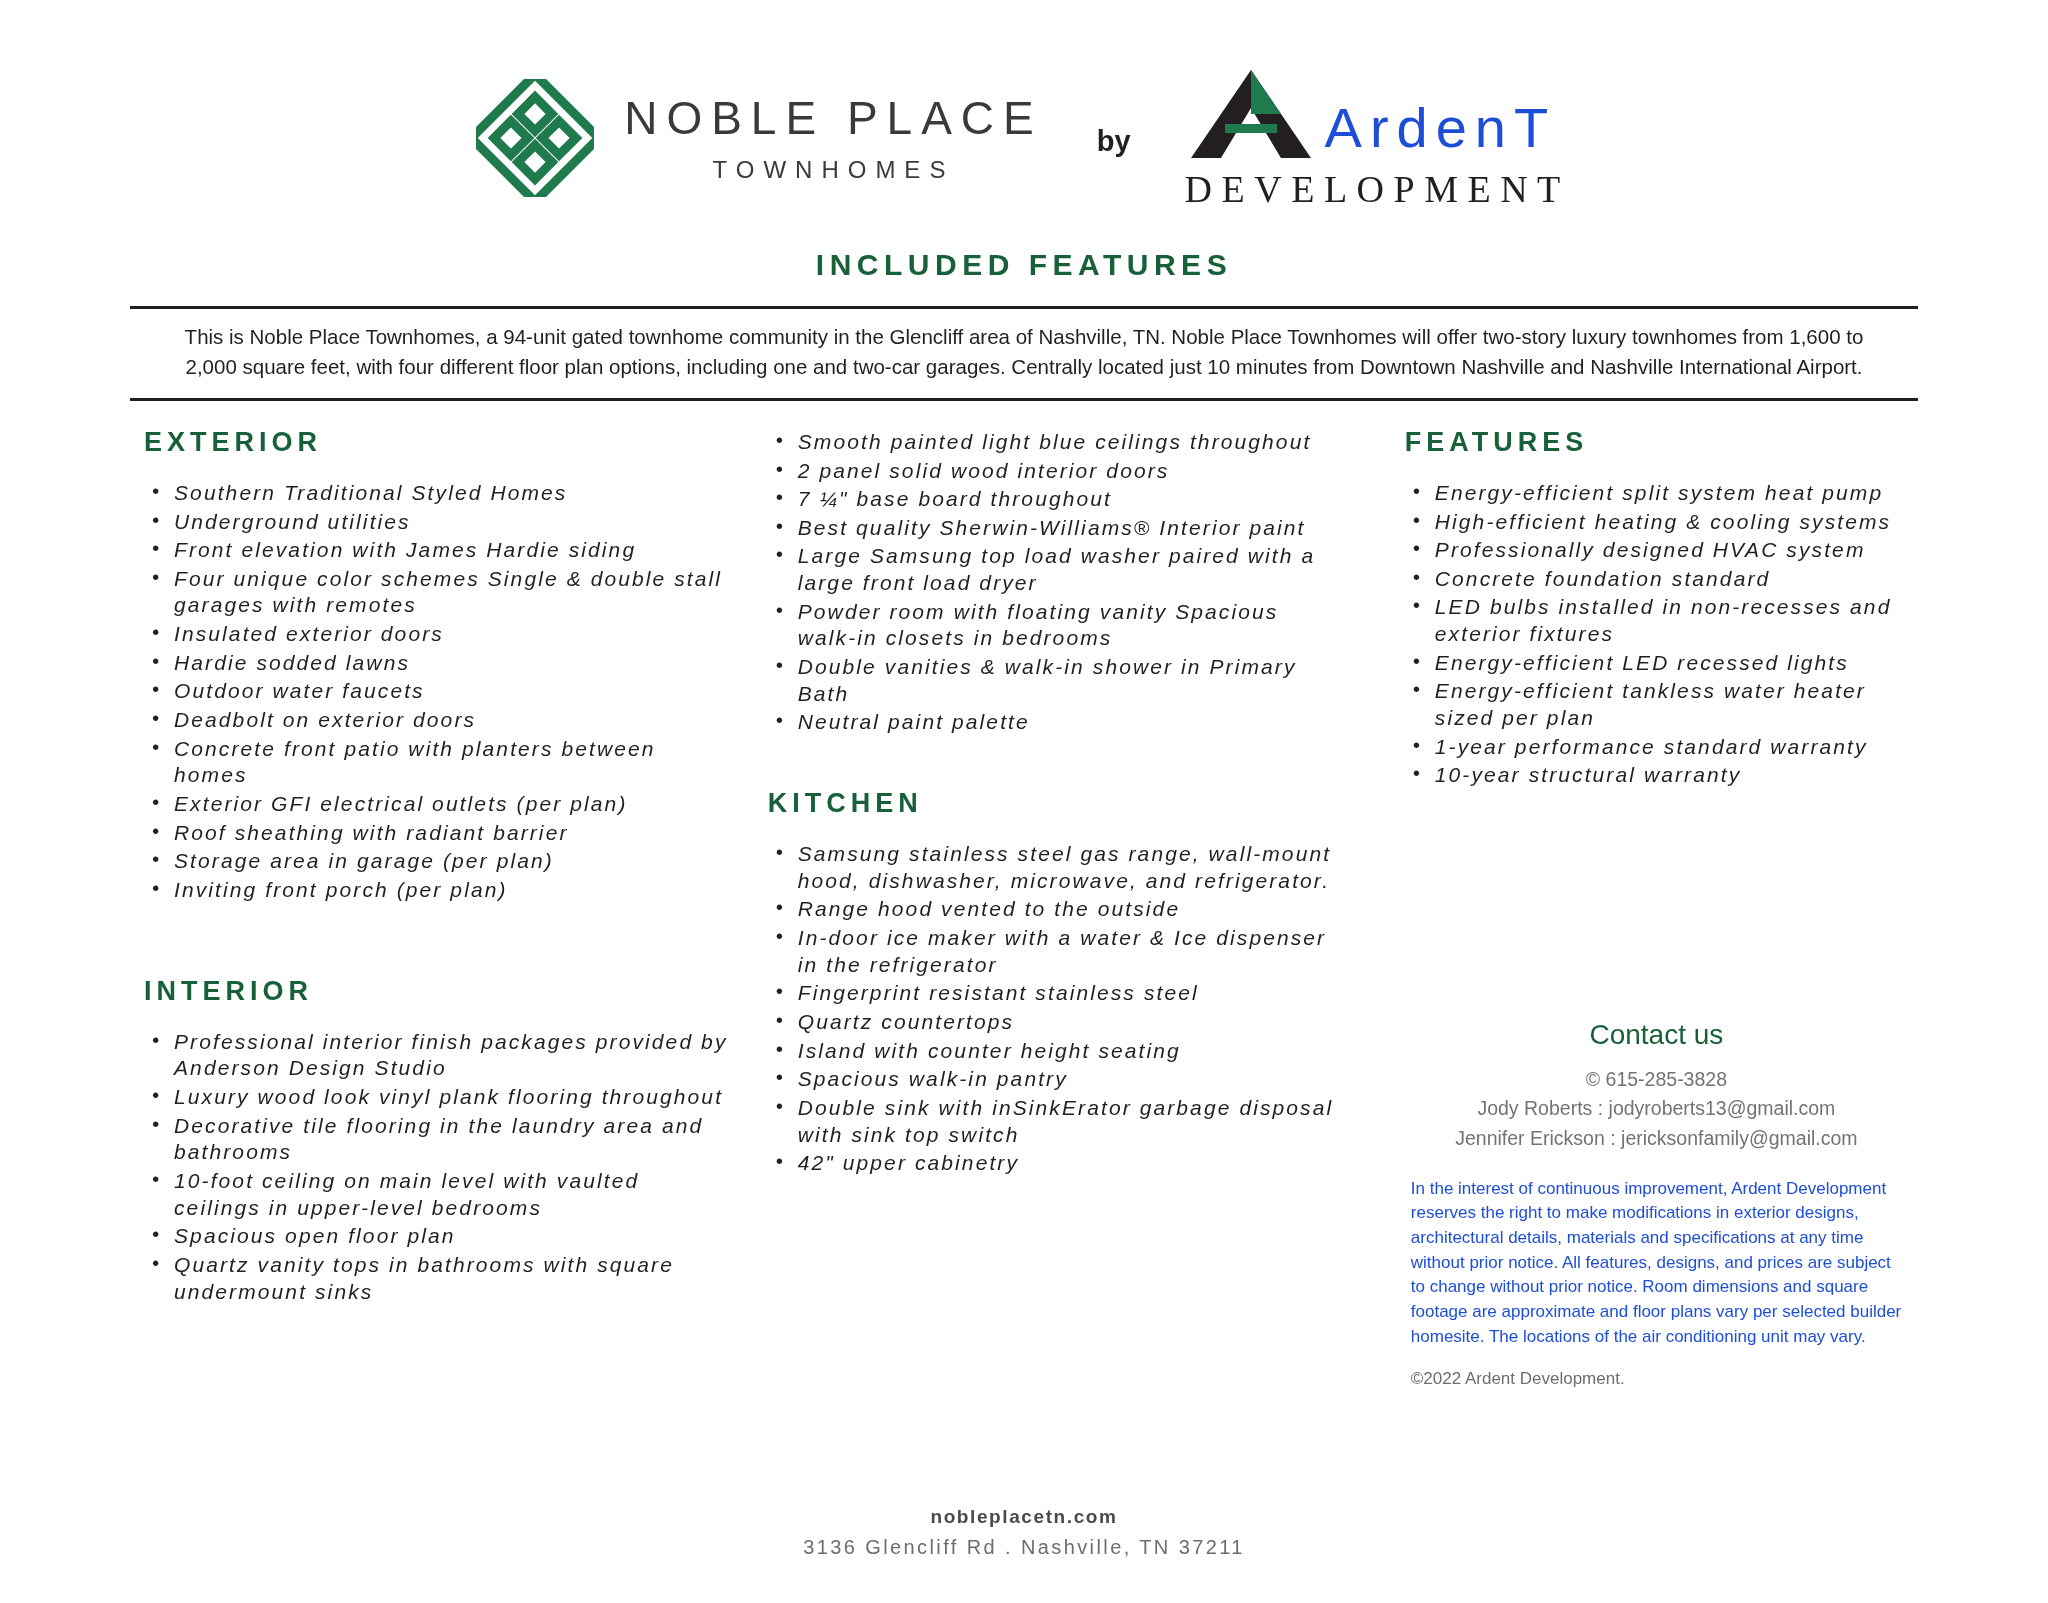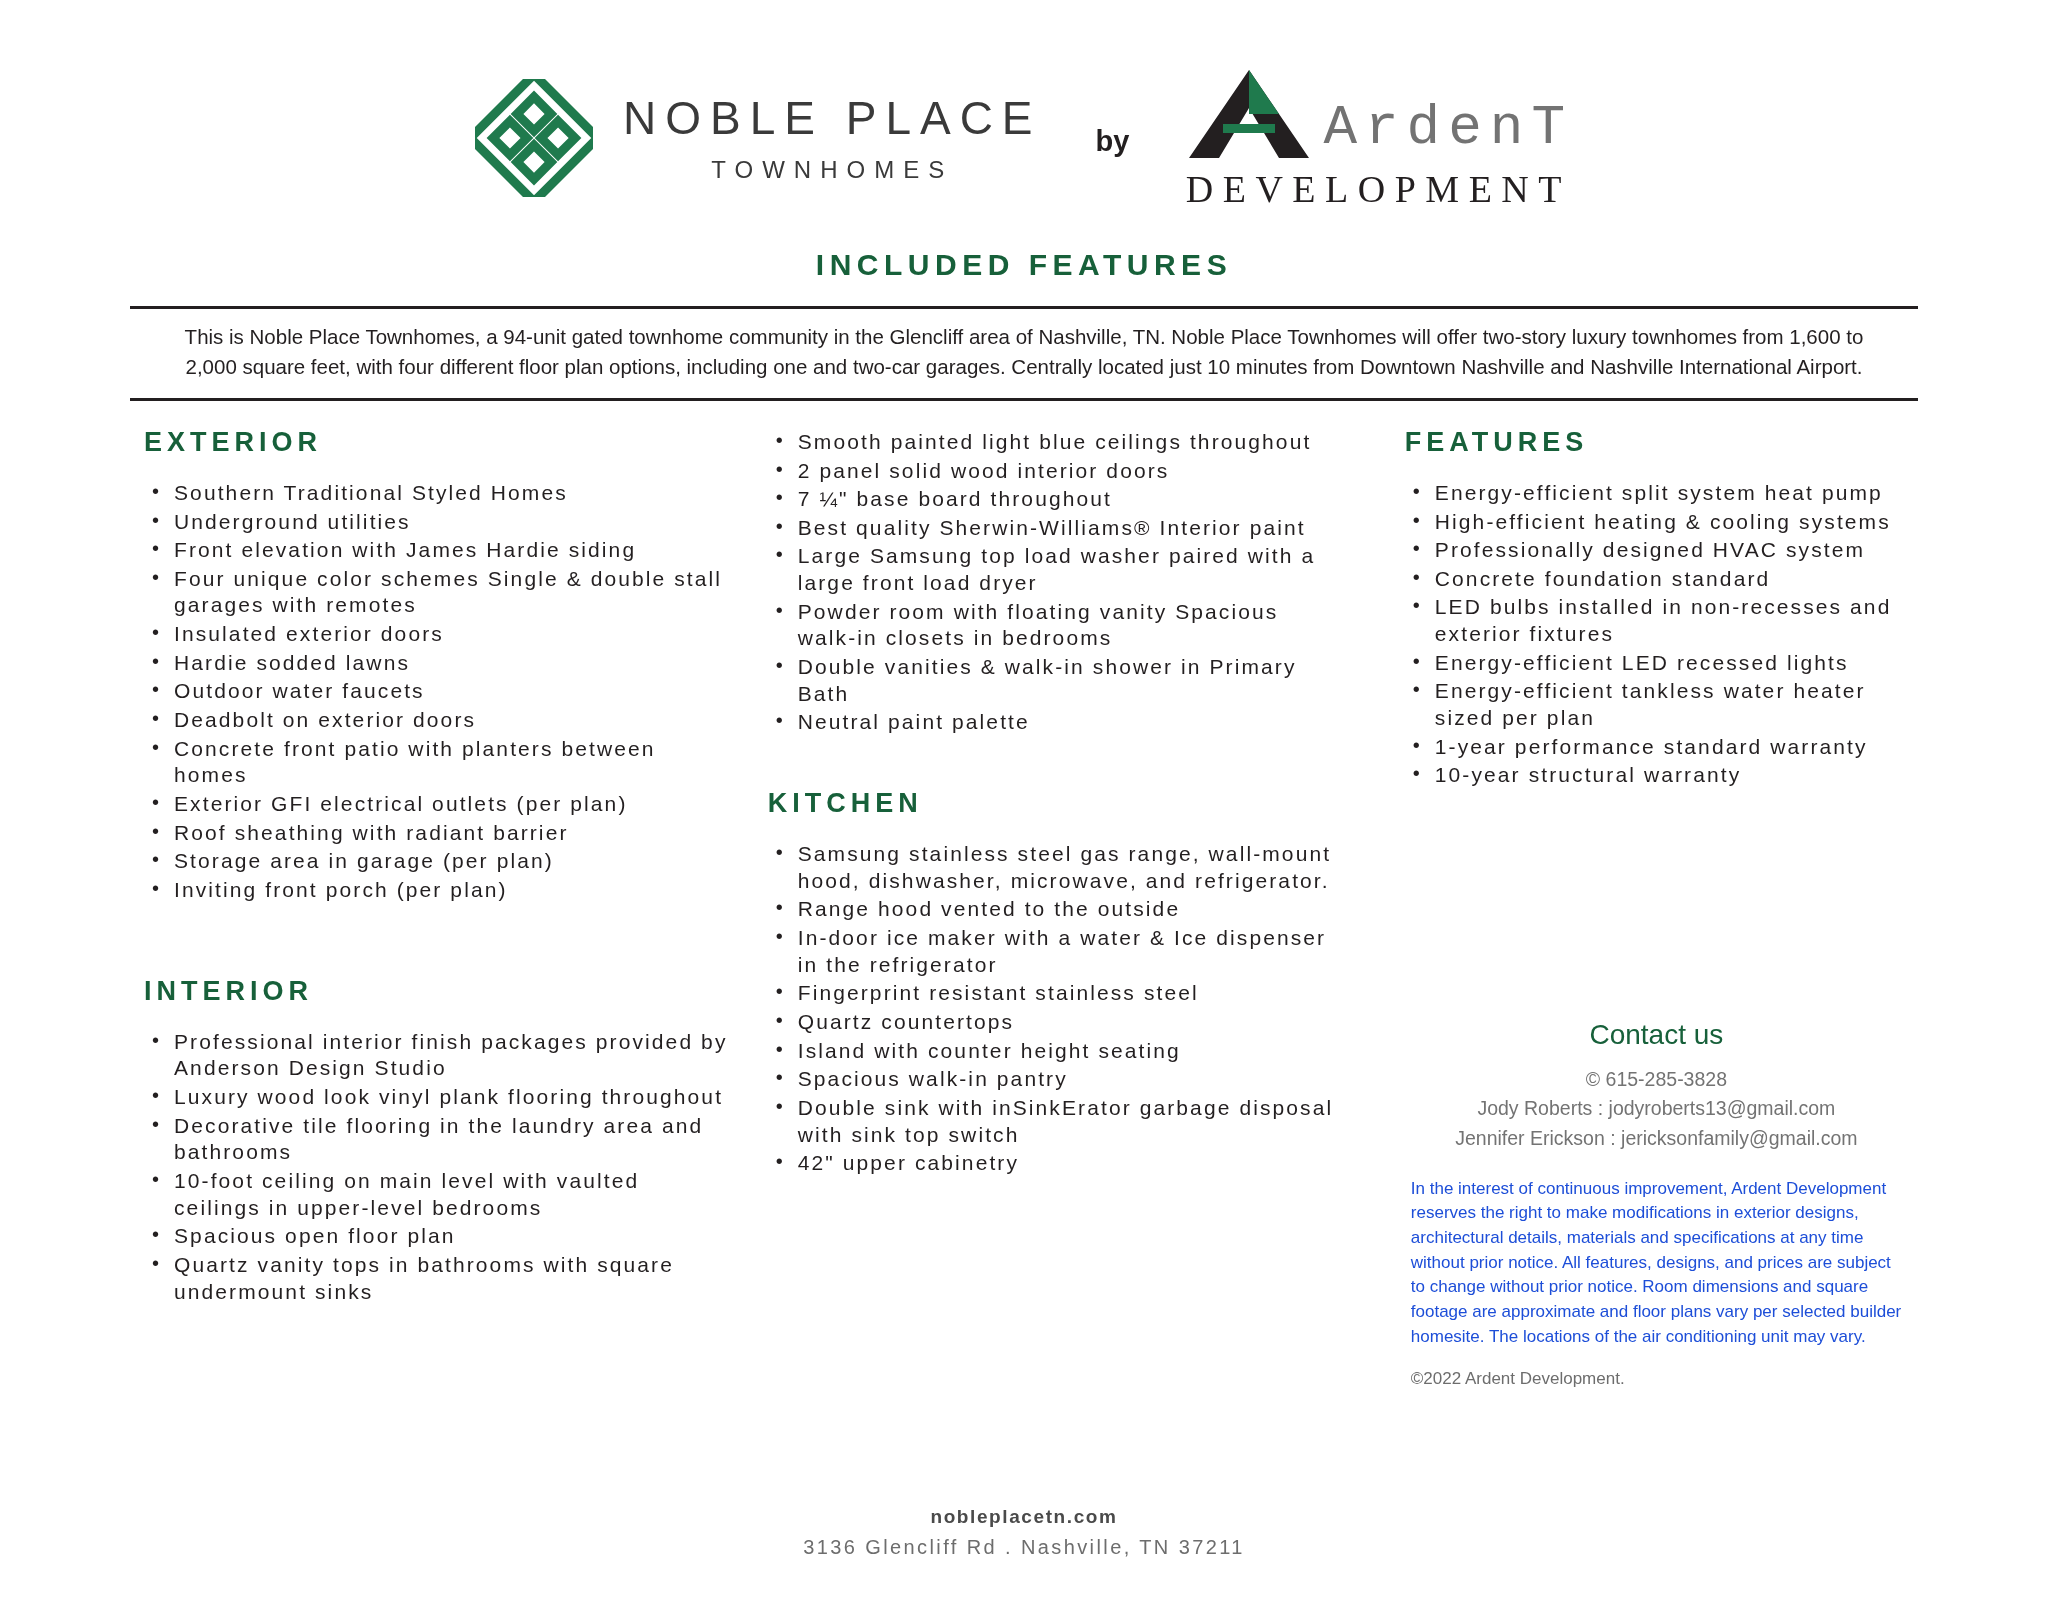--- a/index.html
+++ b/index.html
@@ -75,24 +75,24 @@
     align-items: flex-end;
     gap: 8px;
   }
   .ardent-a {
     width: 132px;
     height: 92px;
     flex: 0 0 auto;
     position: relative;
   }
   .ardent-word {
-    font-family: Liberation Mono, monospace;
+    font-family: Liberation Sans, sans-serif;
     font-size: 56px;
     letter-spacing: 8px;
-    color: #737373;
+    color: #1d4ed8;
     padding-bottom: 4px;
   }
   .ardent-dev {
     font-family: "Liberation Serif", serif;
     font-size: 38px;
     letter-spacing: 9.5px;
     color: #231f20;
     text-align: right;
     margin-top: 10px;
     padding-right: 2px;
@@ -151,20 +151,21 @@
     padding: 0;
   }
   ul.feat li {
     position: relative;
     padding-left: 30px;
     font-size: 21px;
     letter-spacing: 2.1px;
     line-height: 1.27;
     color: #231f20;
     margin-bottom: 2px;
+    font-style: italic;
   }
   ul.feat li::before {
     content: "•";
     position: absolute;
     left: 8px;
     top: -1px;
     font-size: 20px;
     color: #231f20;
   }
 

